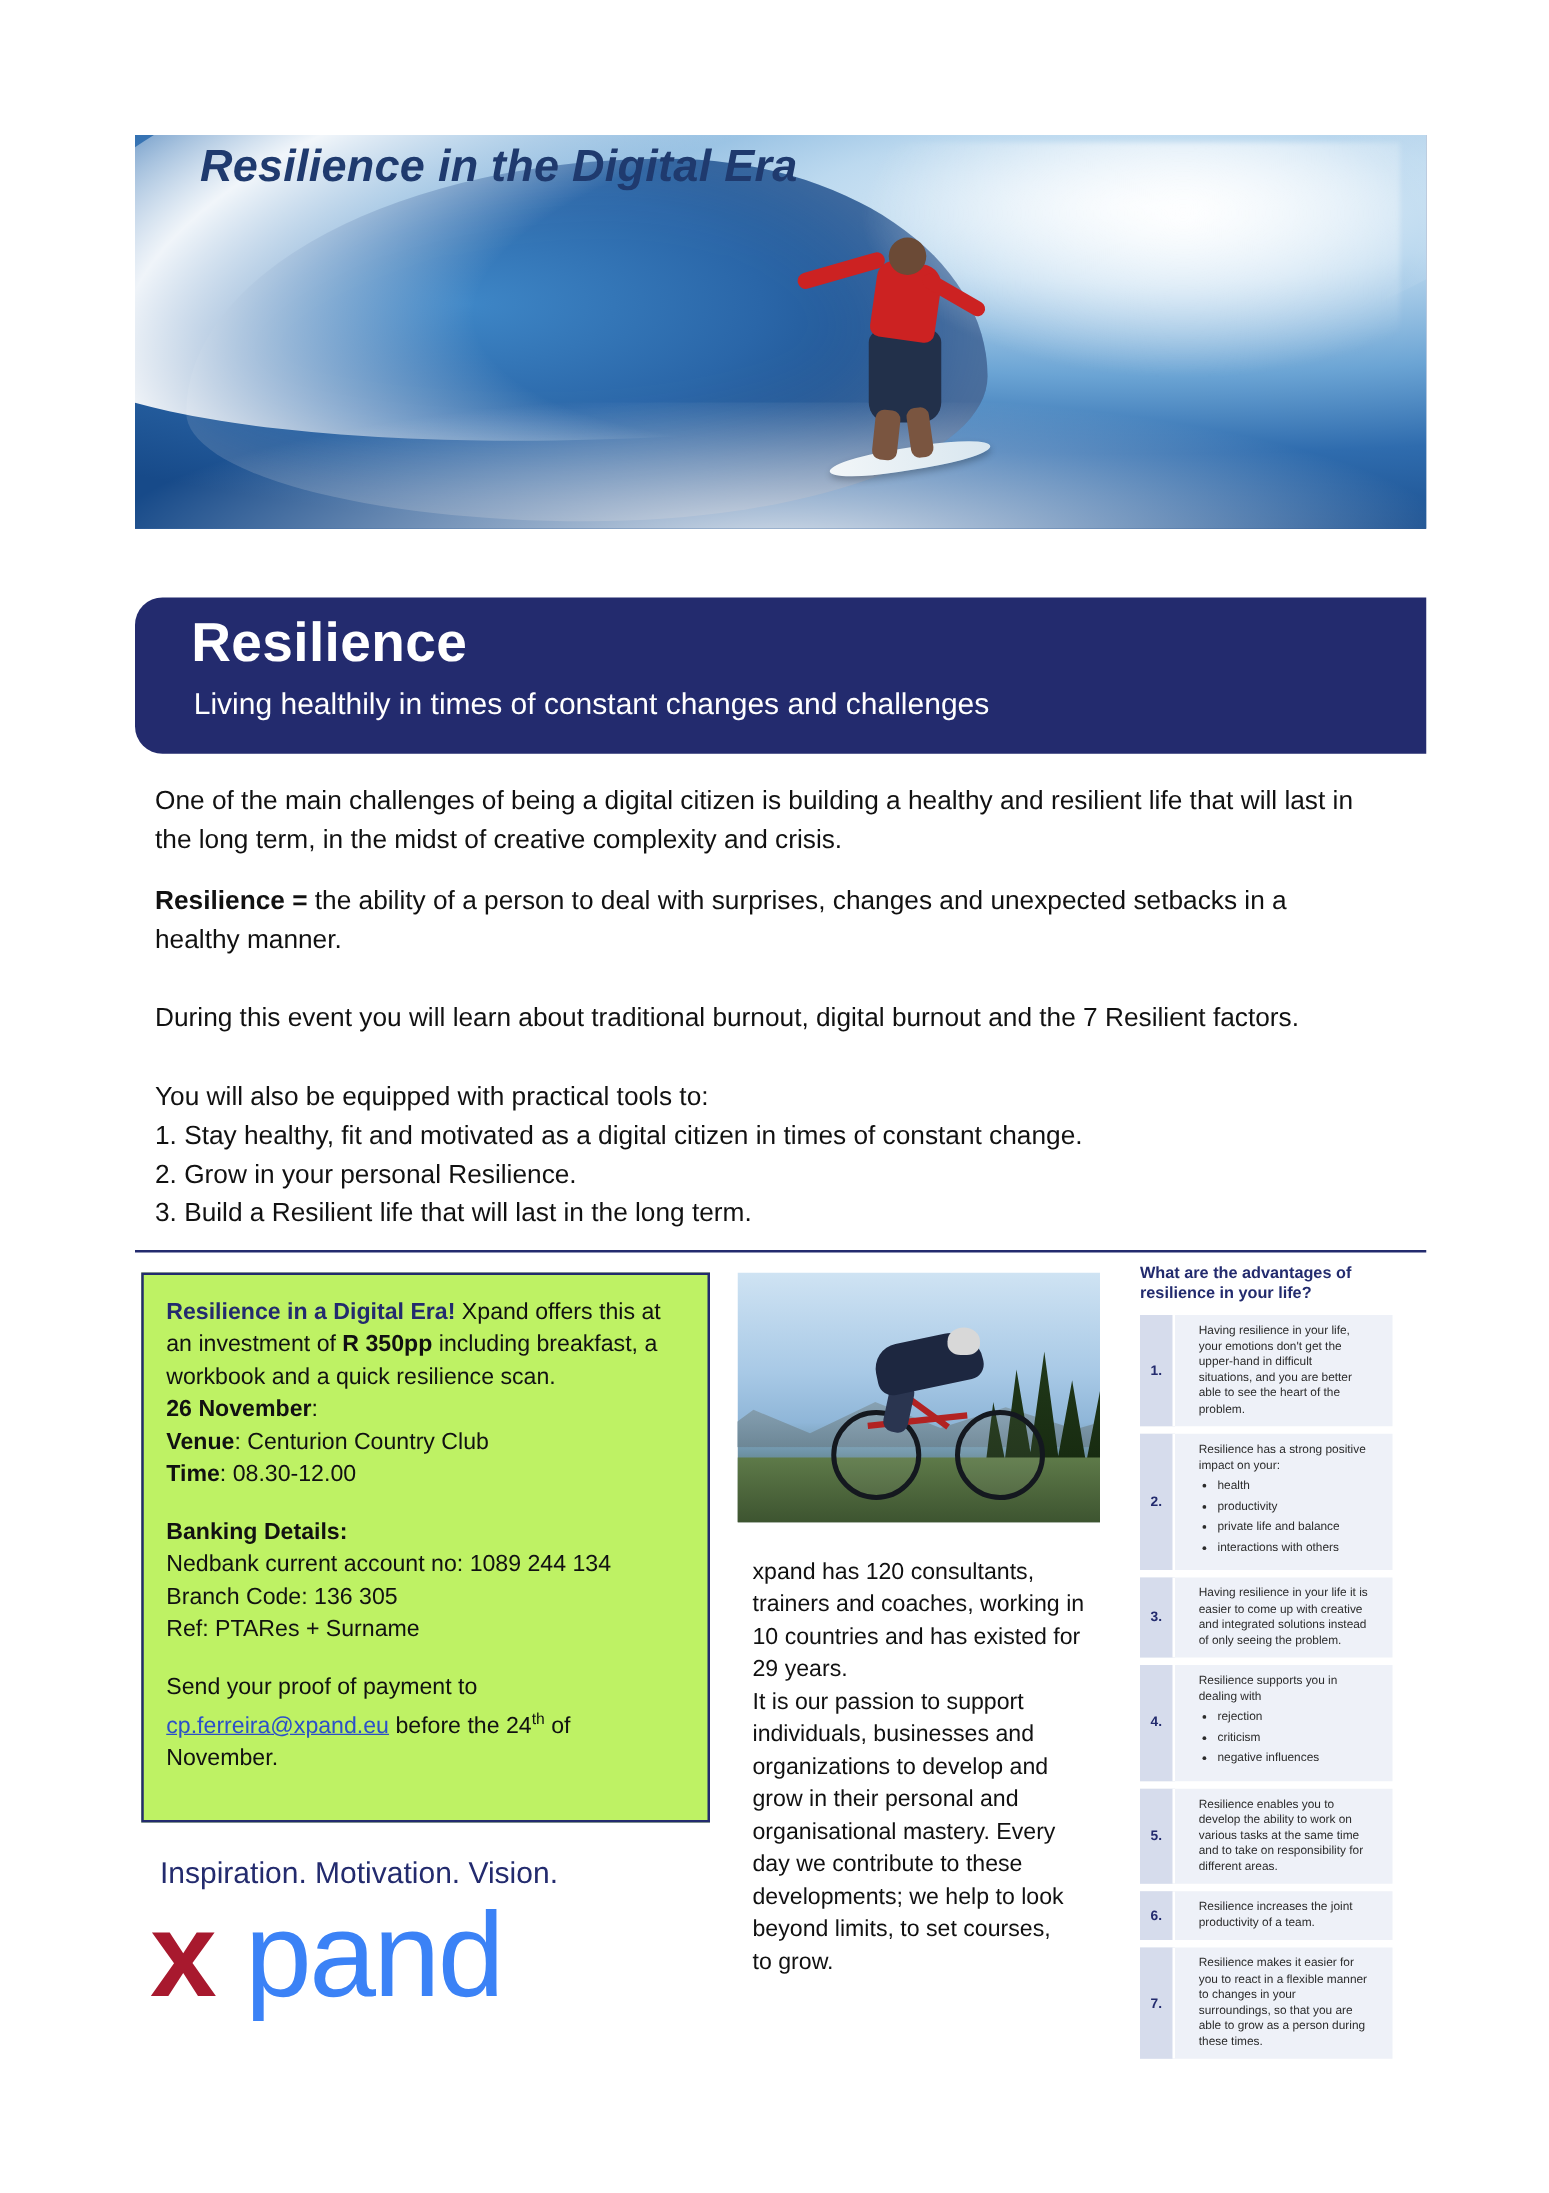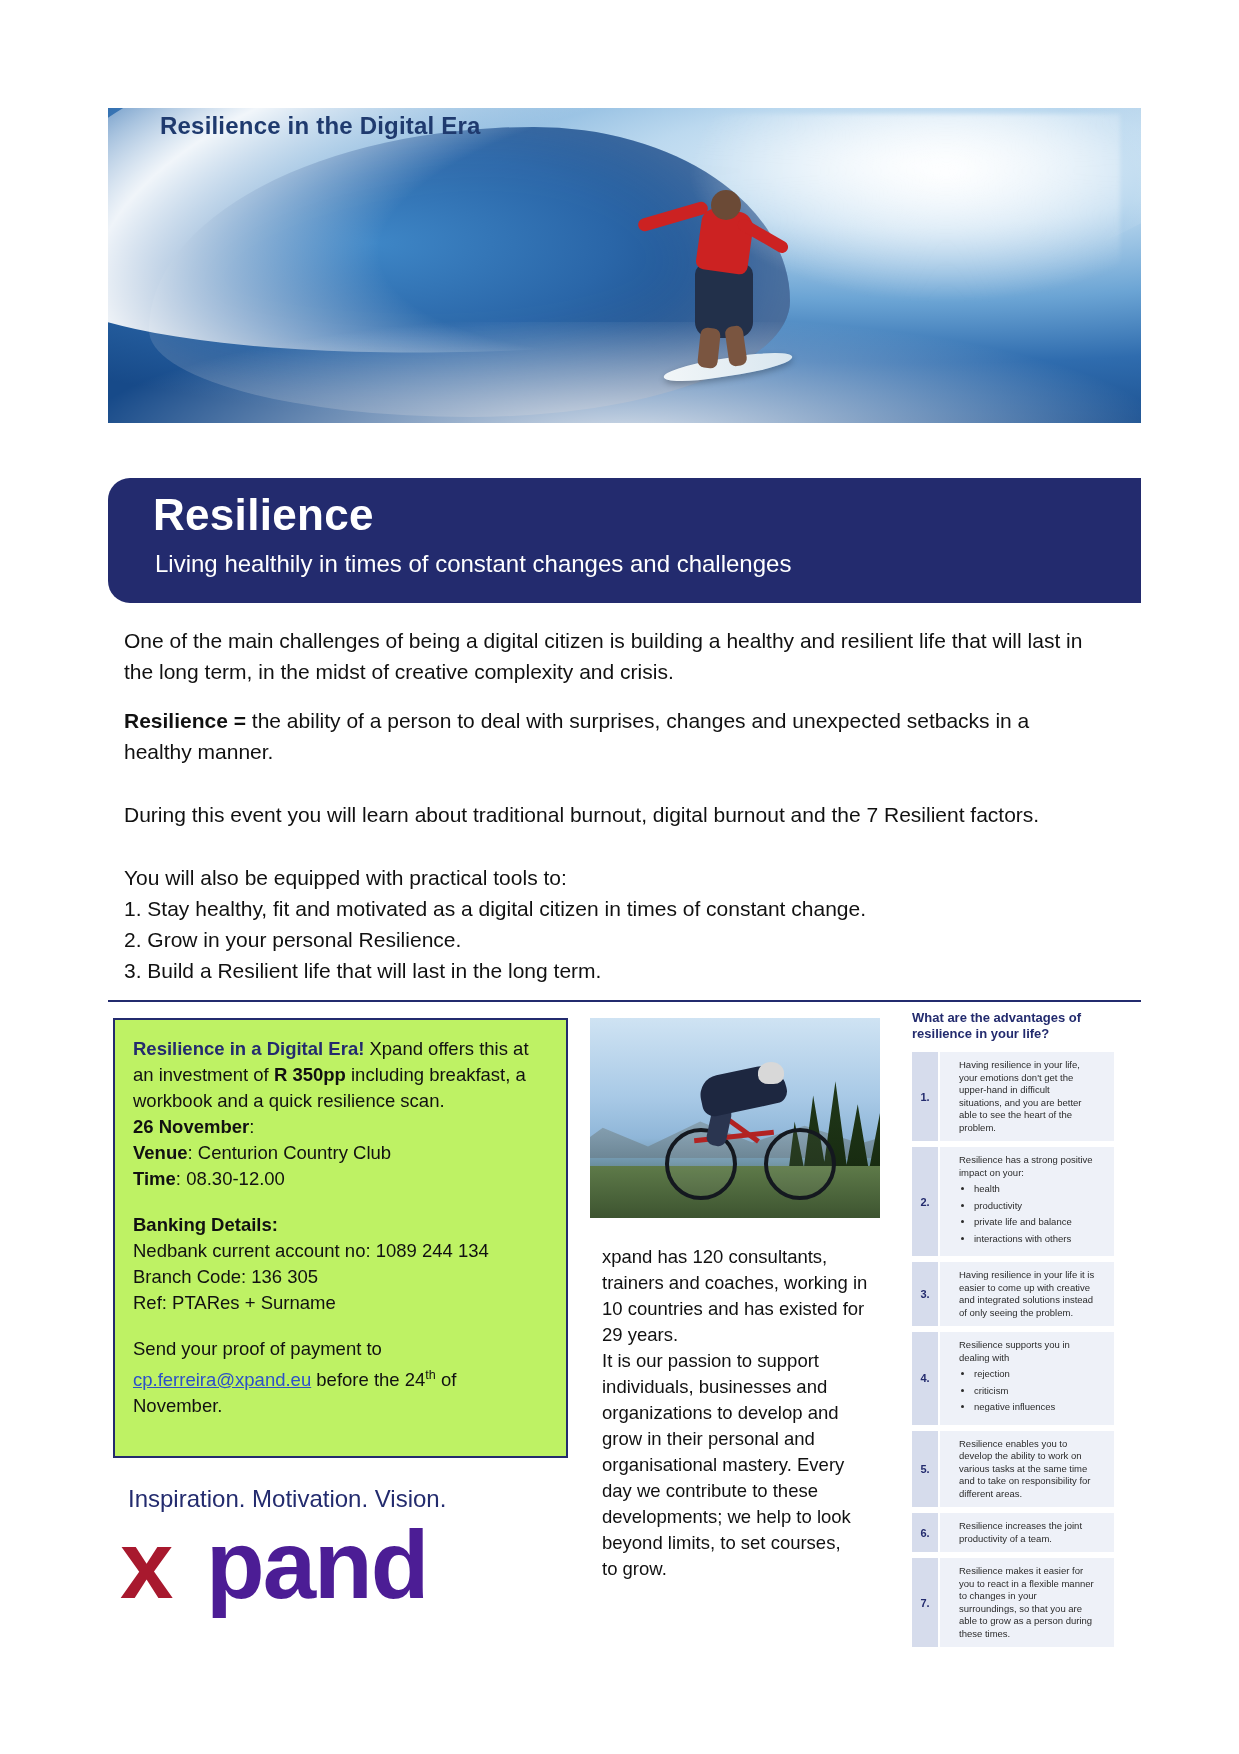--- a/index.html
+++ b/index.html
@@ -20,24 +20,25 @@
     position: absolute;
     inset: 0;
   }
 
   
   .main-title {
     position: absolute;
     left: 160px;
     top: 112px;
     width: 620px;
-    font-size: 24px;
+    font-size: 36px;
     font-weight: bold;
     color: #1f3a6e;
     letter-spacing: 0.2px;
+    font-style: italic;
   }
 
   
   .hero {
     position: absolute;
     left: 108px;
     top: 108px;
     width: 1033px;
     height: 315px;
     overflow: hidden;
@@ -257,25 +258,25 @@
     position: absolute;
     left: 0;
     top: 0;
     font-size: 96px;
     font-weight: bold;
     color: #a8192e;
     line-height: 90px;
   }
   .logo .pand {
     position: absolute;
-    left: 86px;
+    left: 76px;
     top: 0;
     font-size: 96px;
-    font-weight: bold;
-    color: #4c1d95;
+    font-weight: normal;
+    color: #3b82f6;
     line-height: 90px;
     letter-spacing: -2px;
   }
 
   
   .photo-cyclist {
     position: absolute;
     left: 590px;
     top: 1018px;
     width: 290px;

